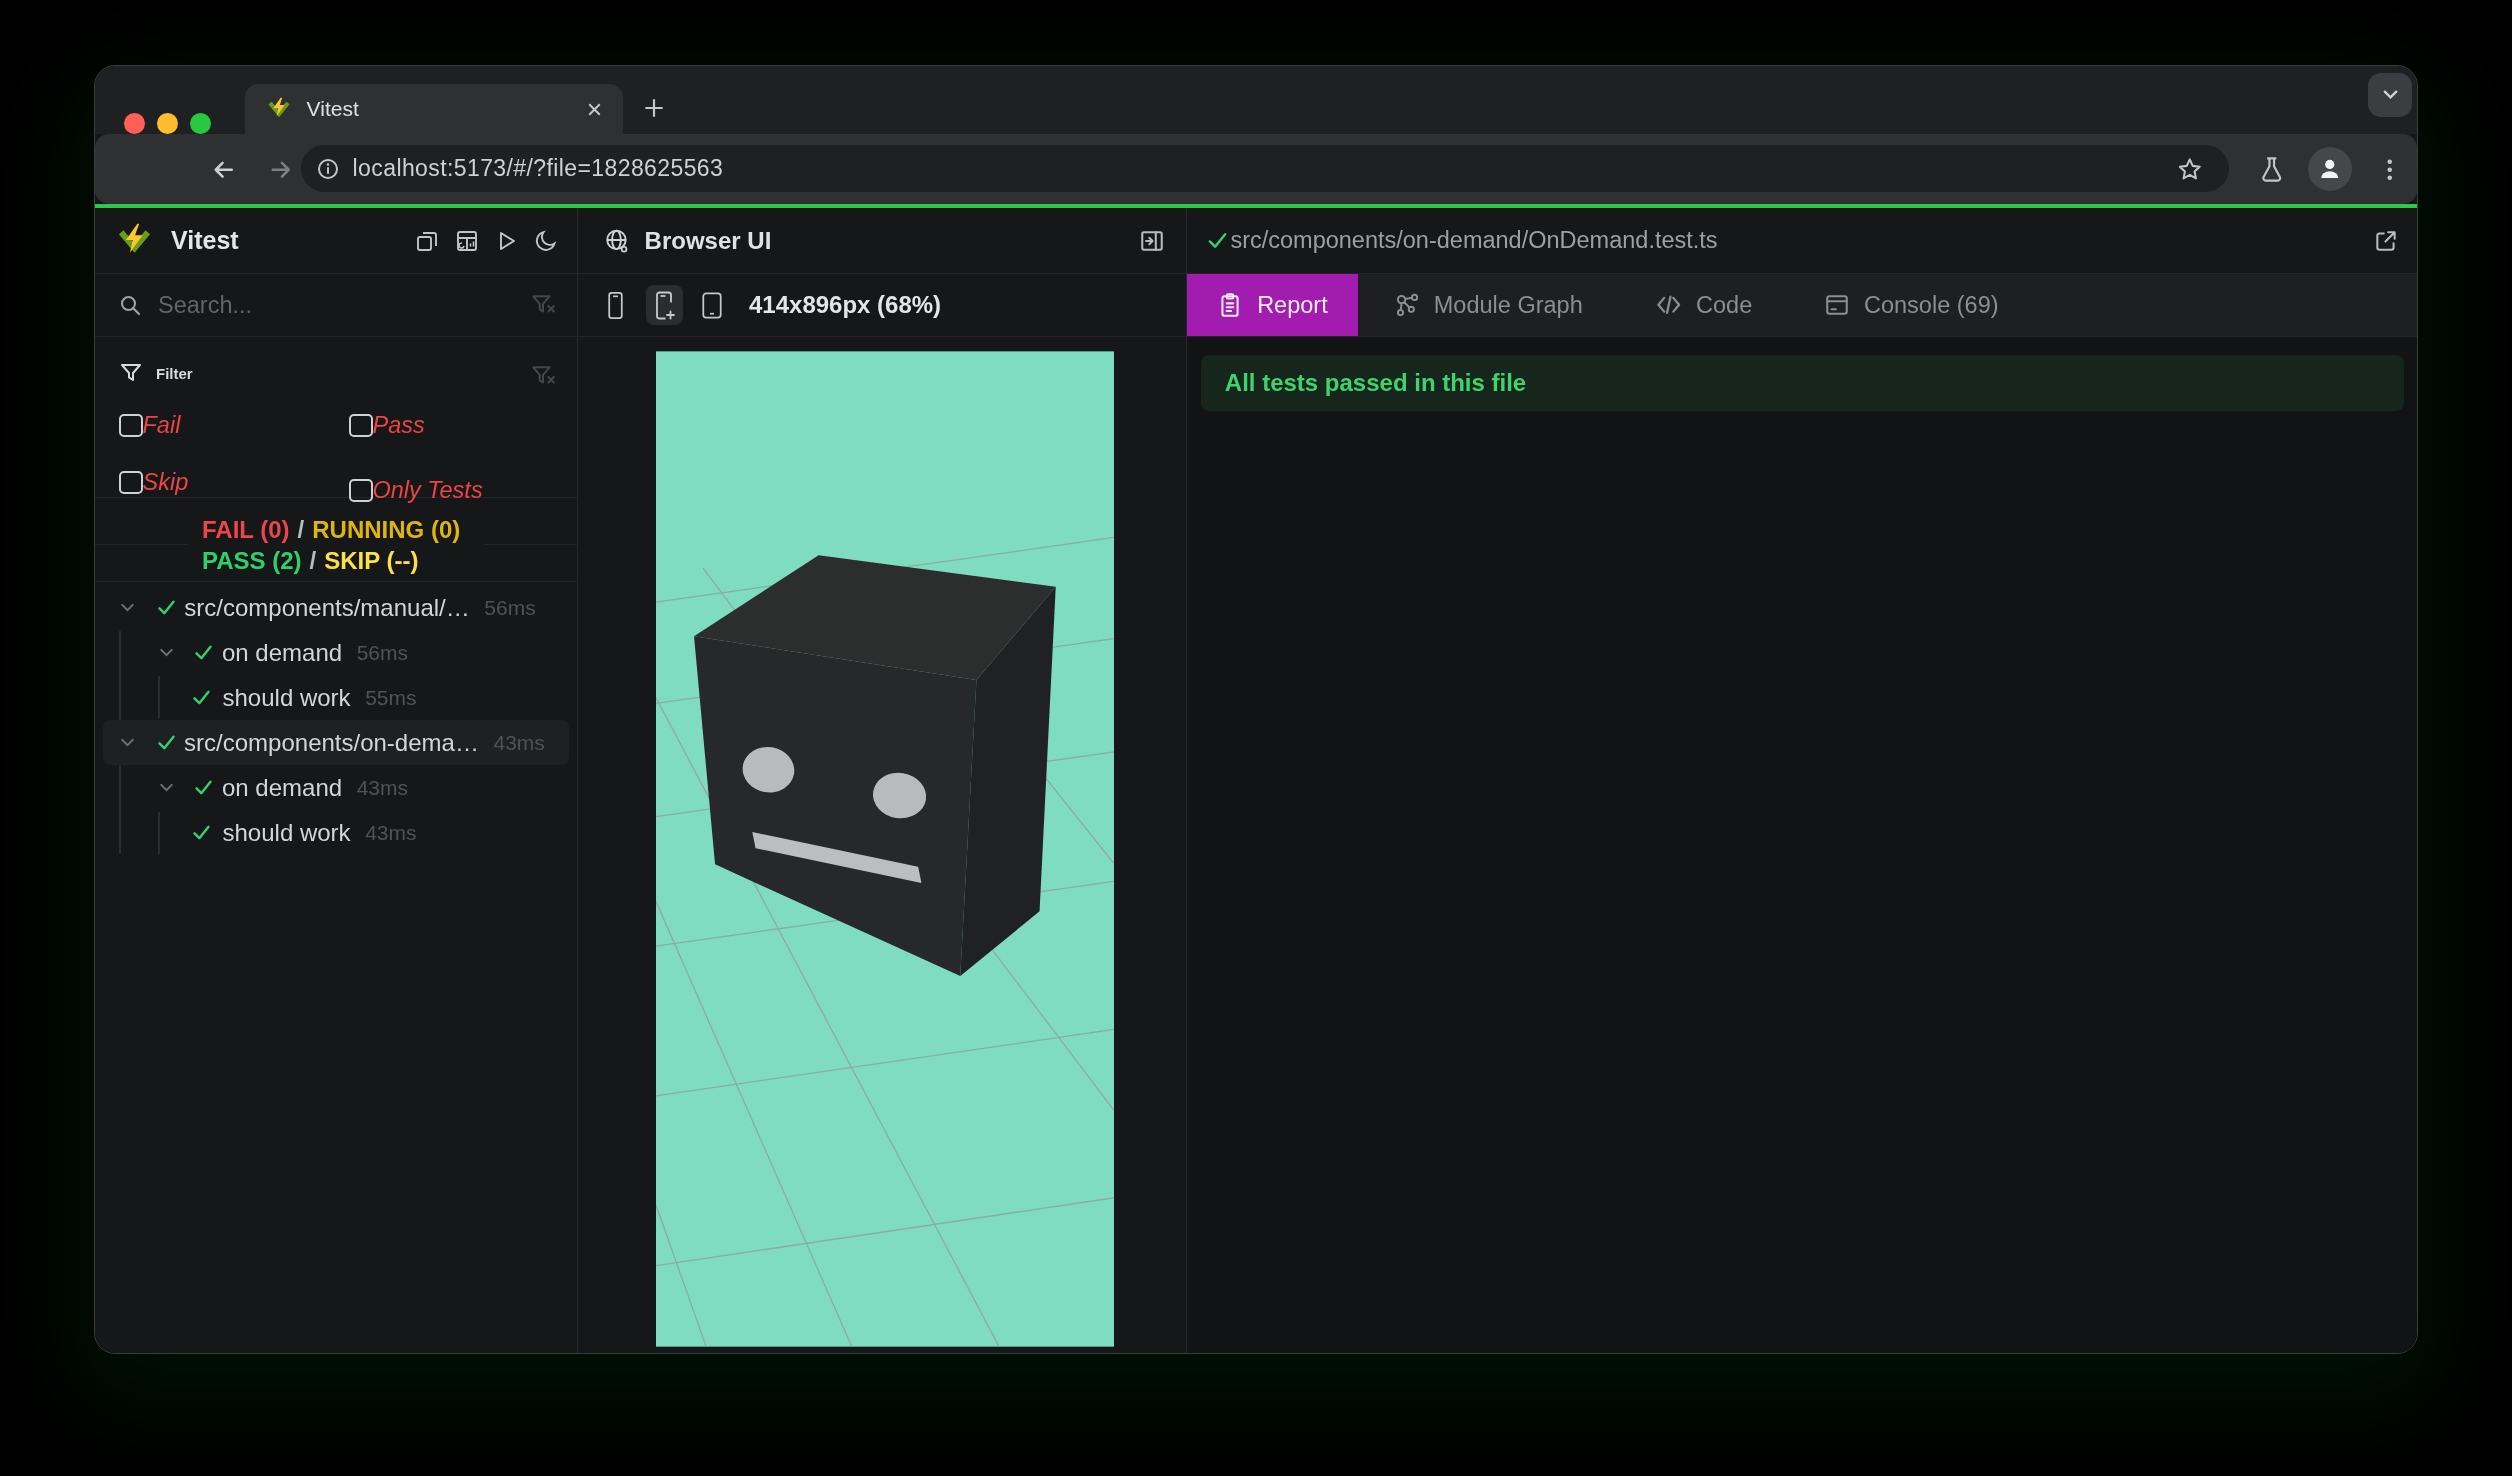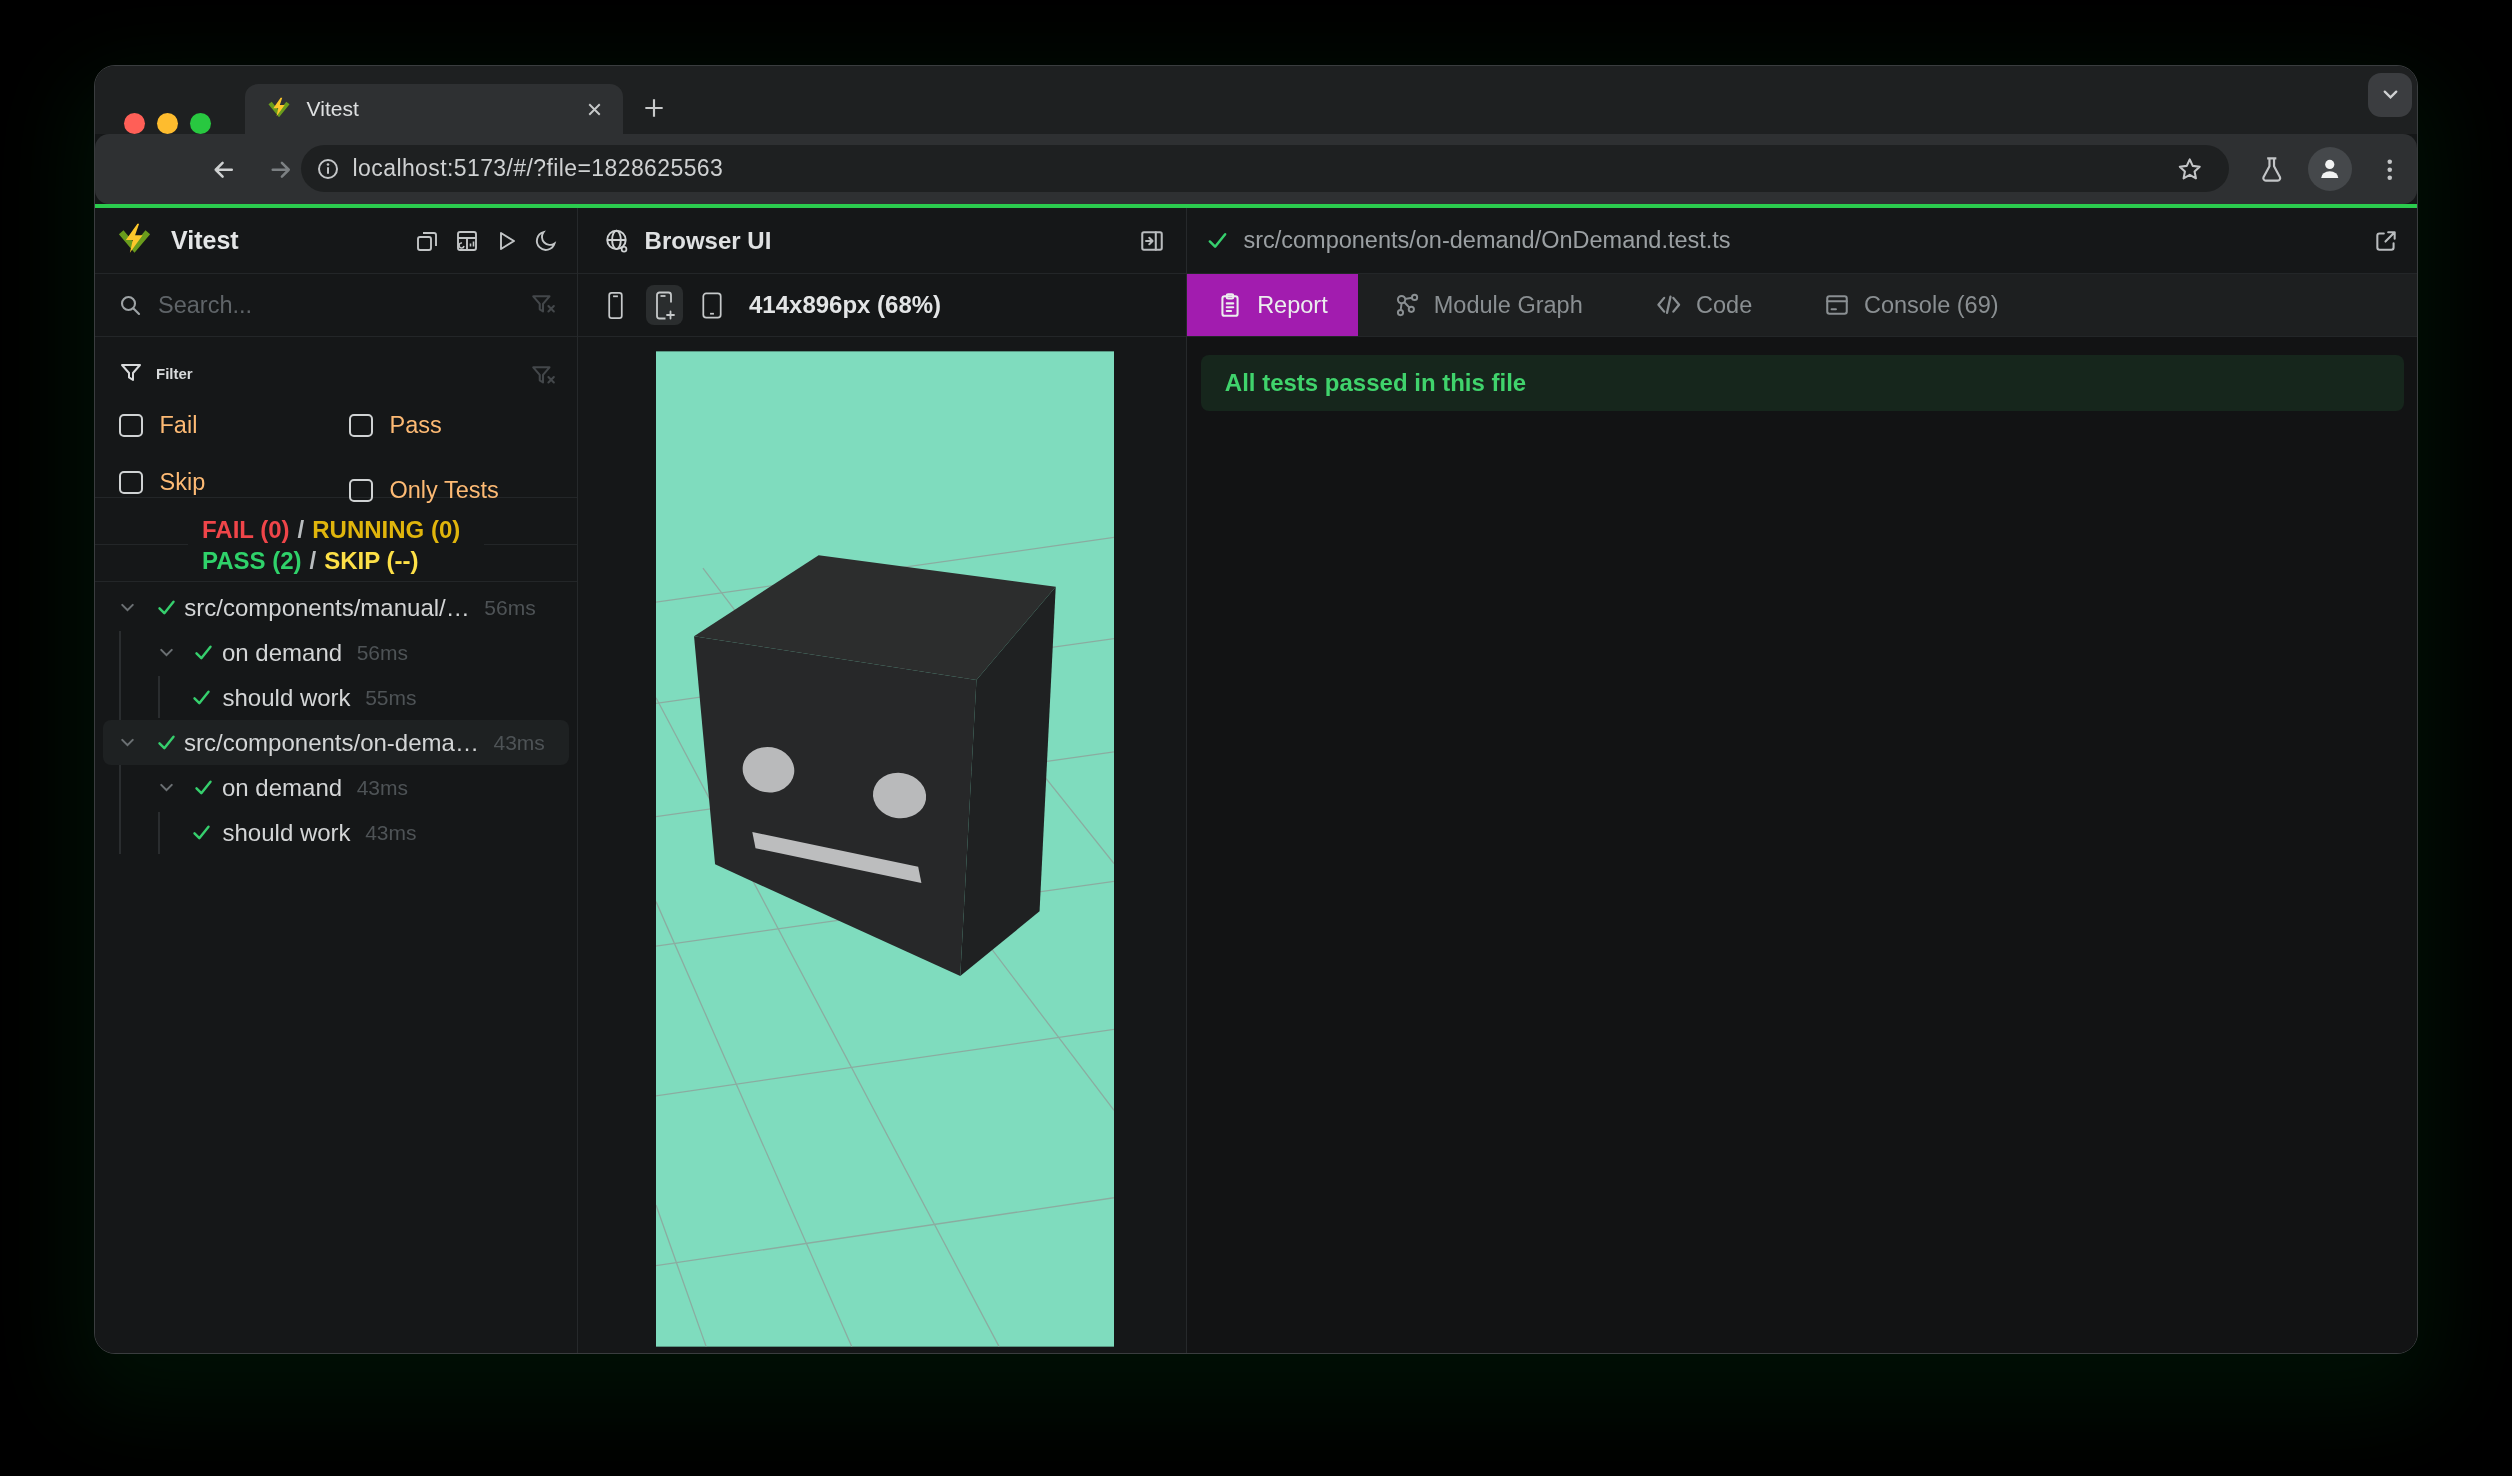--- a/index.html
+++ b/index.html
@@ -54,21 +54,21 @@
   }
   .search-input::placeholder { color:#5f6468; }
   .dim-ic { color:#43474a; margin-right:21px; }
 
   .s-filter { height:161px; flex:0 0 auto; border-bottom:0.8px solid #232628; position:relative; }
   .f-title-row { position:absolute; left:24px; top:24px; display:flex; align-items:center; color:#d8dadb; }
   .f-title { margin-left:13px; font-size:15px; font-weight:700; }
   .f-clear { position:absolute; right:21px; top:26px; color:#43474a; }
   .chk-row { position:absolute; display:flex; align-items:center; }
   .chk { width:23.5px; height:23.5px; border:2px solid #cfd2d3; border-radius:4.9px; background:transparent; }
-  .chk-label { margin-left:17px; font-size:23.5px; color:#fdba74; }
+  .chk-label { font-size:23.5px; color:#ef4444;font-style:italic; }
 
   .s-stats { height:84px; flex:0 0 auto; border-bottom:0.8px solid #232628; position:relative; font-size:24px; font-weight:700; }
   .stat-line { position:absolute; left:107px; white-space:nowrap; }
   .stat-sep { color:#b9bdbf; font-weight:700; padding:0 8px; }
   .stat-seg { position:absolute; top:46px; width:93px; height:0.8px; background:#232628; }
 
   .s-tree { flex:1; position:relative; padding-top:3.2px; overflow:hidden; }
   .t-guide { position:absolute; width:1.6px; background:#2a2d2f; }
   .t-row { height:45px; display:flex; align-items:center; position:relative; font-size:24px; color:#d3d5d6; }
   .t-row.file  { padding-left:22px; }
@@ -90,21 +90,21 @@
   .m-panelic { margin-left:auto; margin-right:21px; color:#b9bcbe; }
   .dev-btn { width:37px; height:40px; border-radius:8px; display:flex; align-items:center; justify-content:center; color:#c6c9ca; margin-left:11.3px; }
   .dev-btn.first { margin-left:19.4px; }
   .dev-btn.selected { background:#2a2d2e; }
   .m-size { margin-left:18px; font-size:24px; font-weight:700; color:#e3e5e6; }
   .m-content { flex:1; position:relative; background:#151718; }
   .preview { position:absolute; left:78px; top:13.8px; width:458px; height:996px; }
 
   
   .rightp { flex:1; display:flex; flex-direction:column; min-width:0; }
-  .r-path { margin-left:14px; font-size:23.5px; color:#9ba0a3; white-space:nowrap; }
+  .r-path { margin-left:1px; font-size:23.5px; color:#9ba0a3; white-space:nowrap; }
   .r-check { margin-left:19.4px; }
   .r-ext { margin-left:auto; margin-right:18px; color:#b9bcbe; }
   .r-tabs { height:63px; background:#1d1f20; display:flex; align-items:stretch; border-bottom:0.8px solid #232628; flex:0 0 auto; }
   .r-tab { display:flex; align-items:center; gap:13.8px; font-size:23.5px; color:#8a8f92; padding:0 36px; }
   .r-tab.active { background:#a21caf; color:#eceeee; width:171px; padding:0; justify-content:center; }
   .r-content { flex:1; background:#121314; }
   .banner {
     margin:18px 13px 0 13.8px; height:56px; border-radius:8px; background:#16261c;
     display:flex; align-items:center; padding-left:24px;
     font-size:24px; font-weight:700; color:#40d36c;

